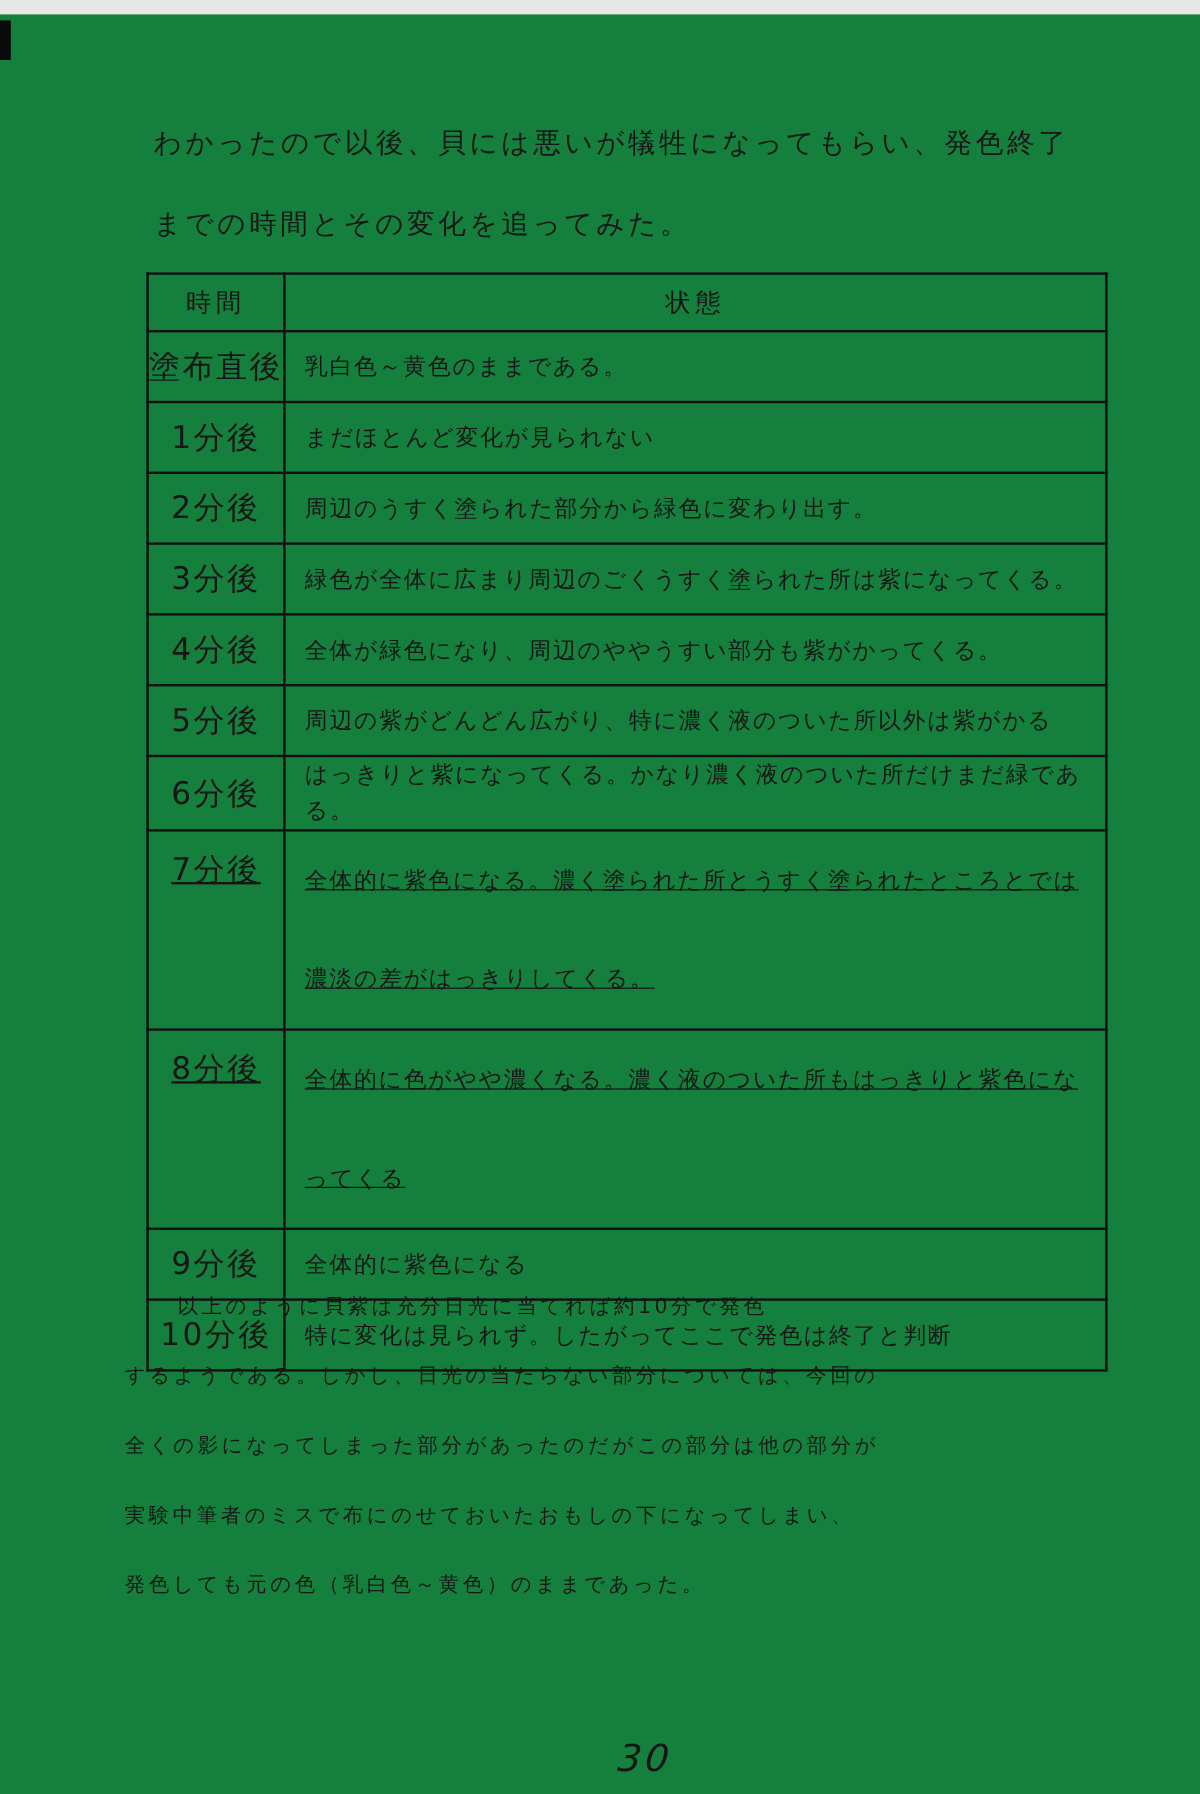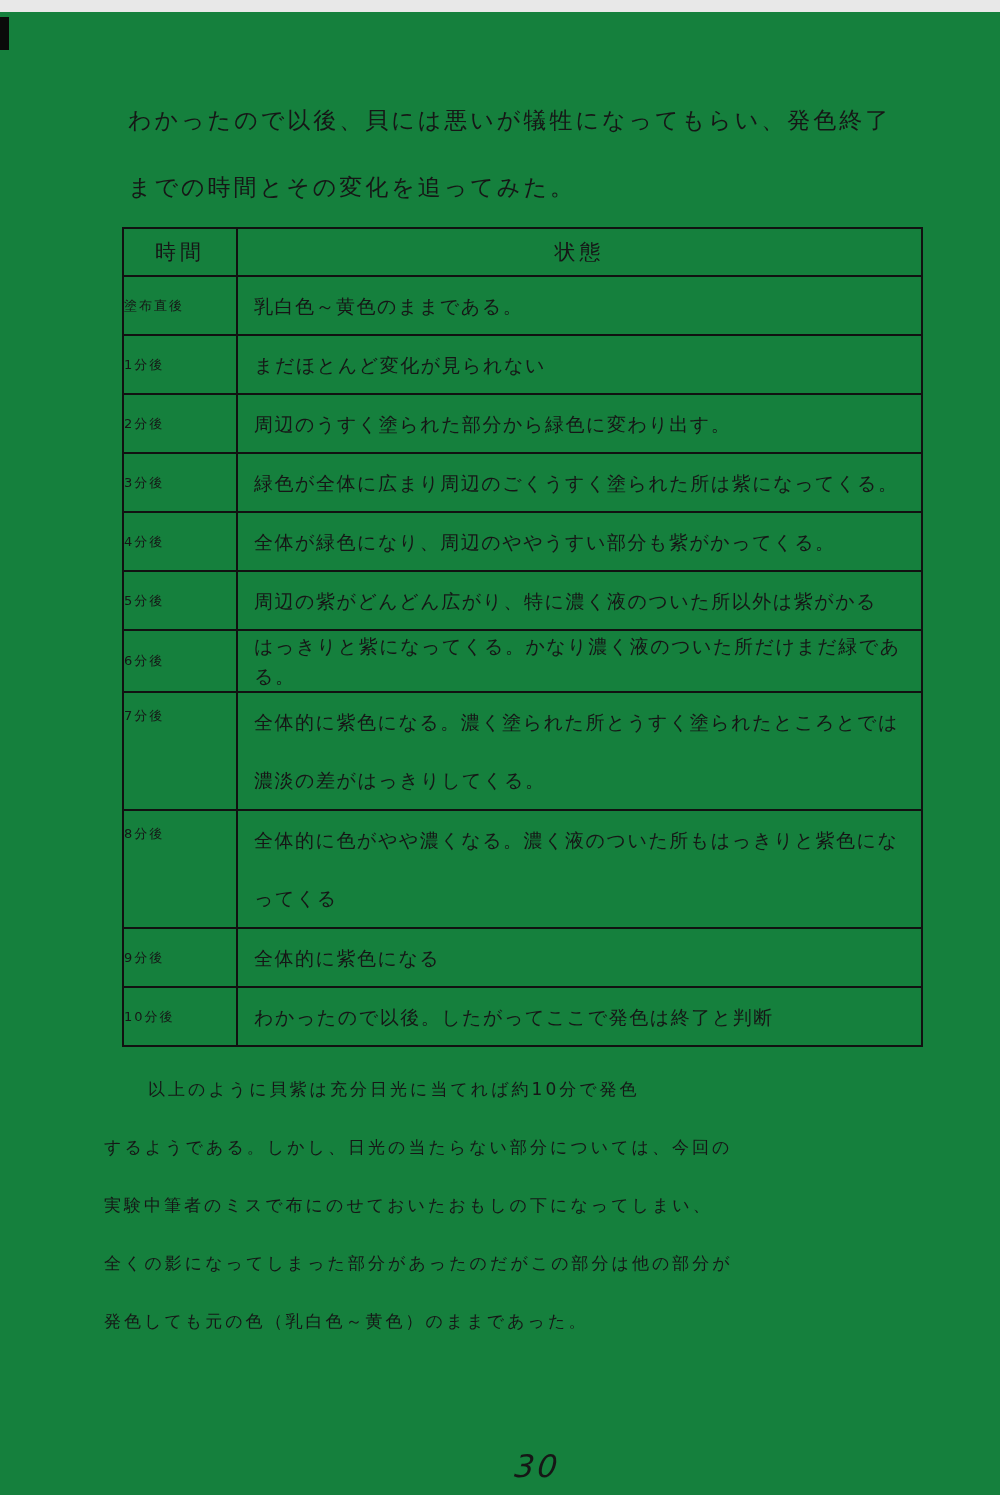--- a/index.html
+++ b/index.html
@@ -54,36 +54,36 @@
     table-layout: fixed;
     border-radius: 15px;
   }
   #obs-table td, #obs-table th {
     border: 2.5px solid #111111;
     padding: 0;
     font-weight: normal;
   }
   #obs-table col.c-time { width: 114px; }
   #obs-table .time-cell {
-    text-align: left;
-    font-size: 13px;
+    text-align: center;
+    font-size: 26px;
     letter-spacing: 2px;
     vertical-align: middle;
   }
   #obs-table .state-cell {
     font-size: 19px;
     letter-spacing: 1.5px;
     padding: 0 10px 0 16px;
     line-height: 30px;
     vertical-align: middle;
   }
   #obs-table tr.hdr   { height: 48px; }
   #obs-table tr.std   { height: 59px; }
-  #obs-table tr.tall  { height: 95px; }
-  #obs-table tr.tall .state-cell { line-height: 58px; }
+  #obs-table tr.tall  { height: 95px; text-decoration: underline; }
+  #obs-table tr.tall .state-cell { line-height: 82px; }
   #obs-table tr.tall .time-cell  { vertical-align: top; padding-top: 14px; }
   #obs-table th.state-hdr, #obs-table th.time-hdr {
     text-align: center;
     font-size: 21px;
     letter-spacing: 4px;
   }
   
   #body-text {
     position: absolute;
     left: 104px;
@@ -166,28 +166,28 @@
     <tr class="tall">
       <td class="time-cell hand">8分後</td>
       <td class="state-cell hand">全体的に色がやや濃くなる。濃く液のついた所もはっきりと紫色になってくる</td>
     </tr>
     <tr class="std">
       <td class="time-cell hand">9分後</td>
       <td class="state-cell hand">全体的に紫色になる</td>
     </tr>
     <tr class="std">
       <td class="time-cell hand">10分後</td>
-      <td class="state-cell hand">わかったので以後。したがってここで発色は終了と判断</td>
+      <td class="state-cell hand">特に変化は見られず。したがってここで発色は終了と判断</td>
     </tr>
   </tbody>
     </table>
 
   <div id="body-text">
     <div class="line hand indent">以上のように貝紫は充分日光に当てれば約10分で発色</div>
     <div class="line hand">するようである。しかし、日光の当たらない部分については、今回の</div>
+    <div class="line hand">全くの影になってしまった部分があったのだがこの部分は他の部分が</div>
     <div class="line hand">実験中筆者のミスで布にのせておいたおもしの下になってしまい、</div>
-    <div class="line hand">全くの影になってしまった部分があったのだがこの部分は他の部分が</div>
     <div class="line hand">発色しても元の色（乳白色～黄色）のままであった。</div>
   </div>
 
   <div id="page-number" class="hand">30</div>
 
 </div>
 
 </body></html>

